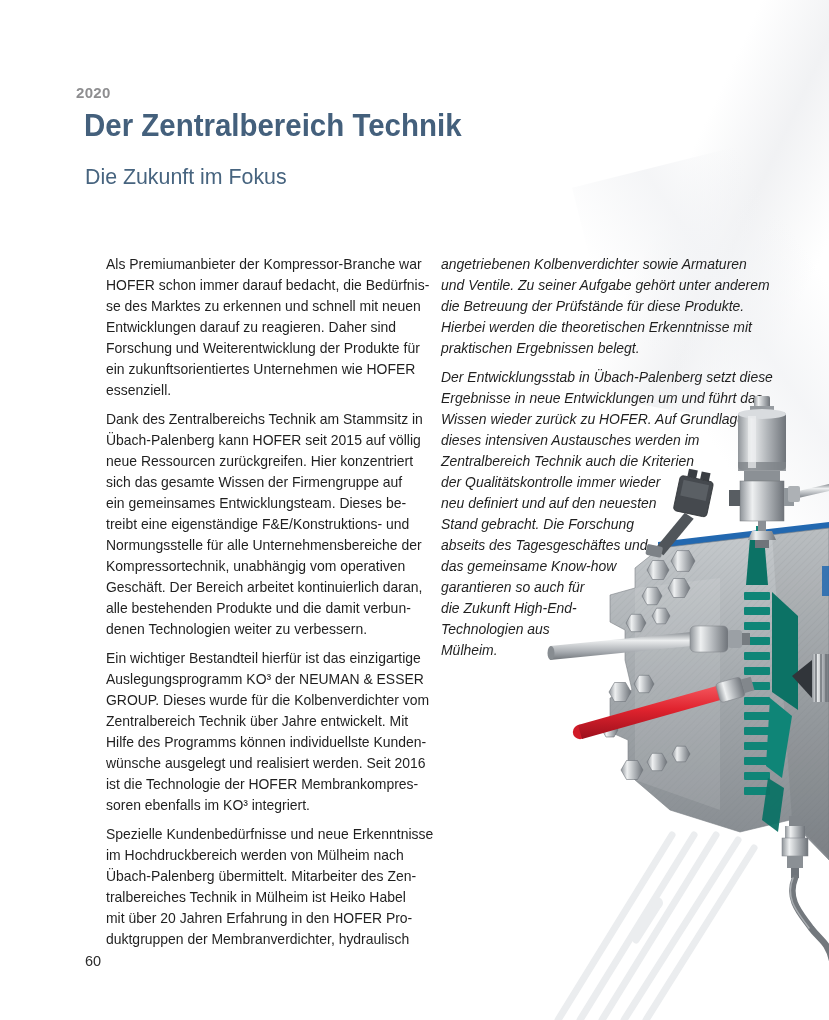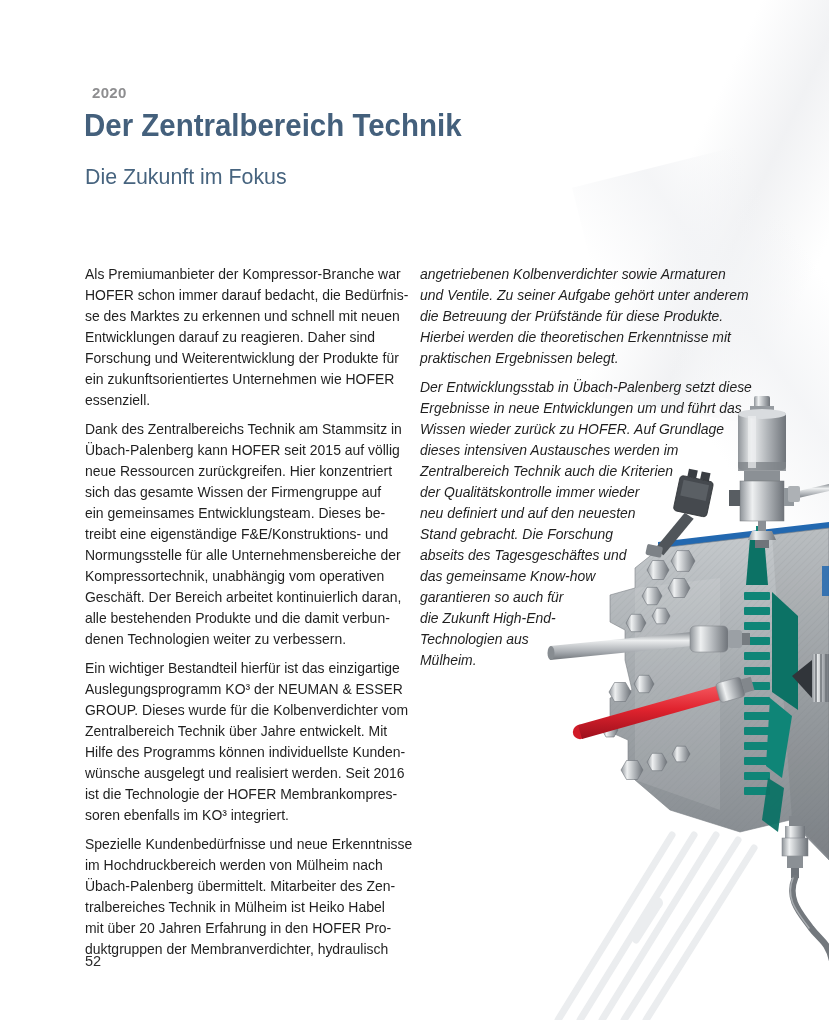--- a/index.html
+++ b/index.html
@@ -14,34 +14,34 @@
     top:-40px; right:-80px; width:320px; height:460px;
     background:linear-gradient(105deg, rgba(255,255,255,0) 34%, rgba(240,241,243,0.95) 52%, rgba(255,255,255,0) 72%);
     transform:rotate(10deg);
   }
   .bg-soft-2 {
     top:150px; right:-50px; width:260px; height:420px;
     background:linear-gradient(70deg, rgba(255,255,255,0) 30%, rgba(243,244,246,0.9) 55%, rgba(255,255,255,0) 78%);
     transform:rotate(-14deg);
   }
   .year {
-    position:absolute; left:92px; top:84px;
+    position:absolute; left:76px; top:84px;
     font-size:15px; font-weight:bold; color:var(--year,#8e8e90); letter-spacing:.3px;
   }
   h1.title {
     position:absolute; left:84px; top:108px; margin:0;
     font-size:31px; font-weight:bold; color:var(--heading,#44607c);
     transform:scaleX(.95); transform-origin:left top; white-space:nowrap;
   }
   h2.subtitle {
     position:absolute; left:85px; top:164px; margin:0;
     font-size:22px; font-weight:400; color:var(--subtitle,#44607c);
     transform:scaleX(.97); transform-origin:left top; white-space:nowrap;
   }
-  .col { position:absolute; top:263px; }
+  .col { position:absolute; top:253px;margin-left:21px; }
   .col-left  { left:85px;  width:330px; }
   .col-right { left:420px; width:330px;font-style:italic; }
   .col p {
     margin:0 0 8px 0; font-size:15px; line-height:21px;
     white-space:pre; transform:scaleX(.93); transform-origin:left top;
     color:var(--body,#212121);
   }
   .page-number {
     position:absolute; left:85px; top:953px;
     font-size:14.5px; color:#2b2b2b;
@@ -262,15 +262,15 @@
       <rect x="242" y="458" width="26" height="18" fill="url(#metalV)" stroke="#7c8186" stroke-width="0.5"></rect>
       <rect x="247" y="476" width="16" height="12" fill="#8b9095"></rect>
       <rect x="251" y="488" width="8" height="10" fill="#6f747a"></rect>
     </g>
     <g fill="none" stroke-linecap="round">
       <path d="M255,498 C246,520 262,535 271,548 C280,560 288,562 292,580" stroke="#73787d" stroke-width="6.5"></path>
       <path d="M253,498 C244,520 260,535 269,548" stroke="#b5b9bd" stroke-width="1.5" opacity="0.8"></path>
     </g>
   </svg>
 
-  <div class="page-number">52</div>
+  <div class="page-number">60</div>
 
 </div>
 
 </body></html>

